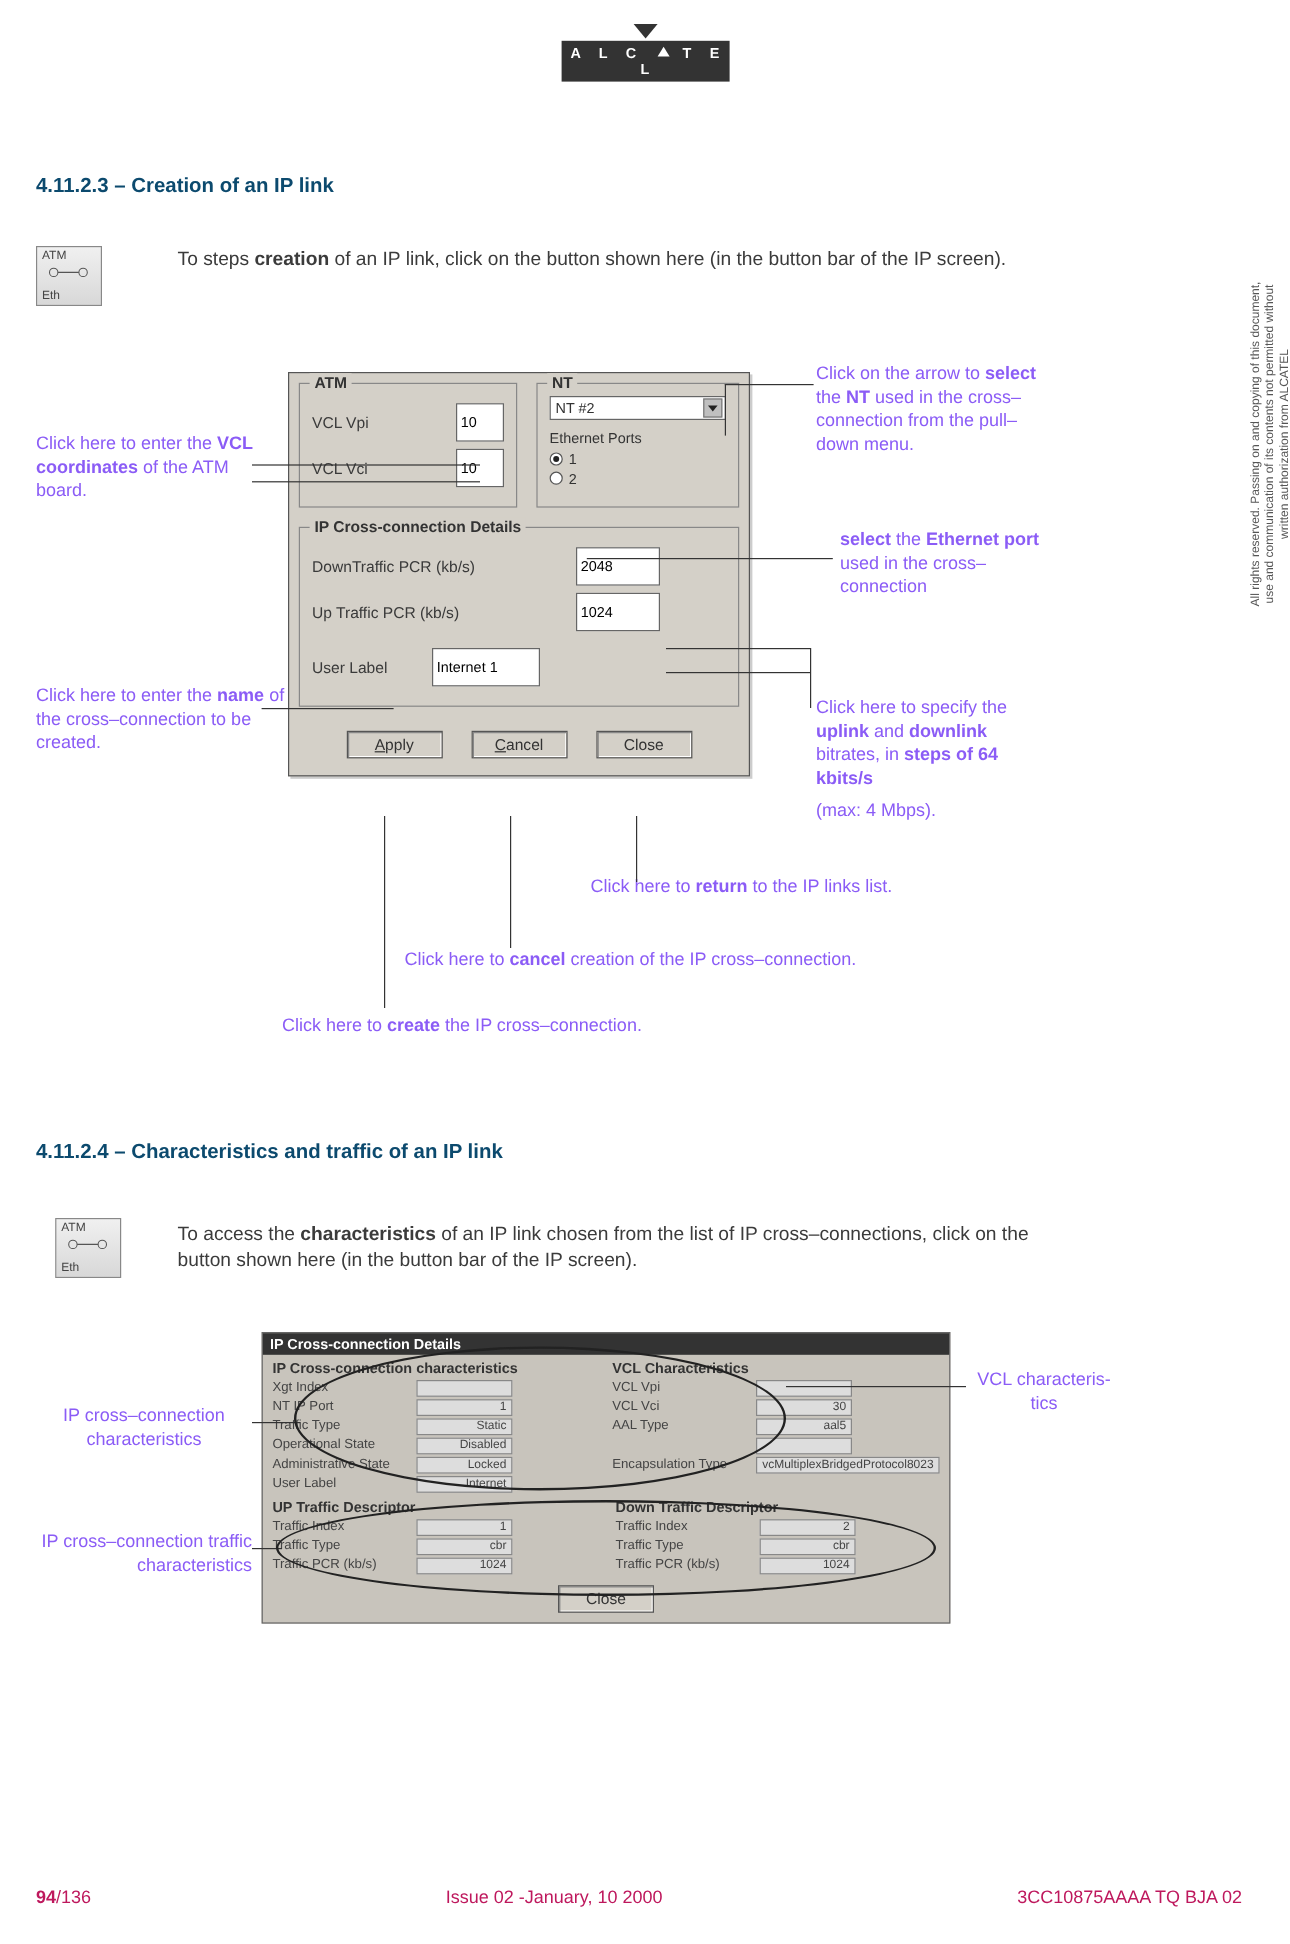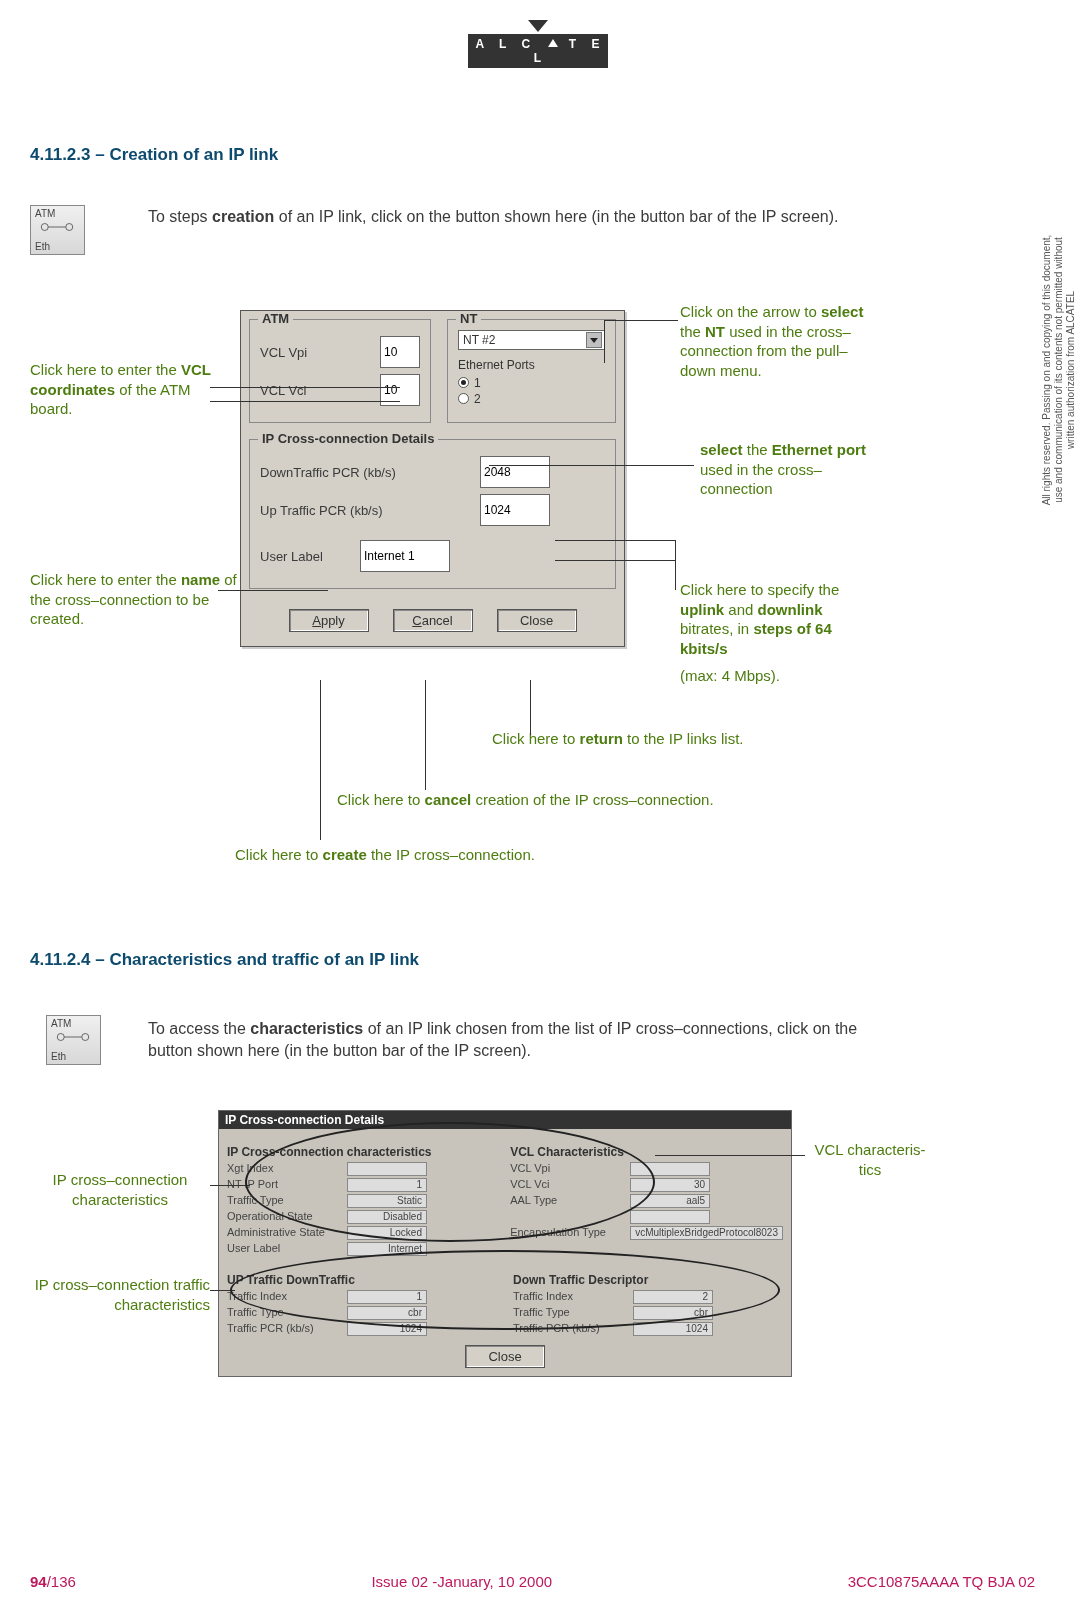--- a/index.html
+++ b/index.html
@@ -54,21 +54,21 @@
 .body-text {
   position: absolute;
   font-size: 16px;
   line-height: 1.35;
   color: #3b3b3b;
 }
 .callout {
   position: absolute;
   font-size: 15px;
   line-height: 1.3;
-  color: #4d7c0f;
+  color: #8b5cf6;
 }
 .icon-box {
   position: absolute;
   width: 55px;
   height: 50px;
   border: 1px solid #888;
   background: linear-gradient(#f0f0f0,#d8d8d8);
   font-size: 10px;
   padding: 4px;
   color: #444;
@@ -223,21 +223,20 @@
   background: #ddd;
   border: 1px solid #888;
   height: 14px;
   padding: 0 4px;
   font-size: 10px;
   text-align: right;
   flex: 0 0 80px;
 }
 .details-cols {
   display: flex;
-  margin-top: 12px;
 }
 .details-col { flex: 1; }
 .ellipse {
   position: absolute;
   border: 2px solid #222;
   border-radius: 50%;
   z-index: 10;
   background: transparent;
 }
 .rights {
@@ -445,21 +444,21 @@
           </div>
           <div class="details-field">
             <span class="lbl">Encapsulation Type</span>
             <span class="val">vcMultiplexBridgedProtocol8023</span>
           </div>
         </div>
     </div>
   </div>
   <div class="details-cols">
     <div class="details-col">
-      <div class="details-section-label">UP Traffic DownTraffic</div>
+      <div class="details-section-label">UP Traffic Descriptor</div>
       <div id="up-fields">
           <div class="details-field">
             <span class="lbl">Traffic Index</span>
             <span class="val">1</span>
           </div>
           <div class="details-field">
             <span class="lbl">Traffic Type</span>
             <span class="val">cbr</span>
           </div>
           <div class="details-field">

